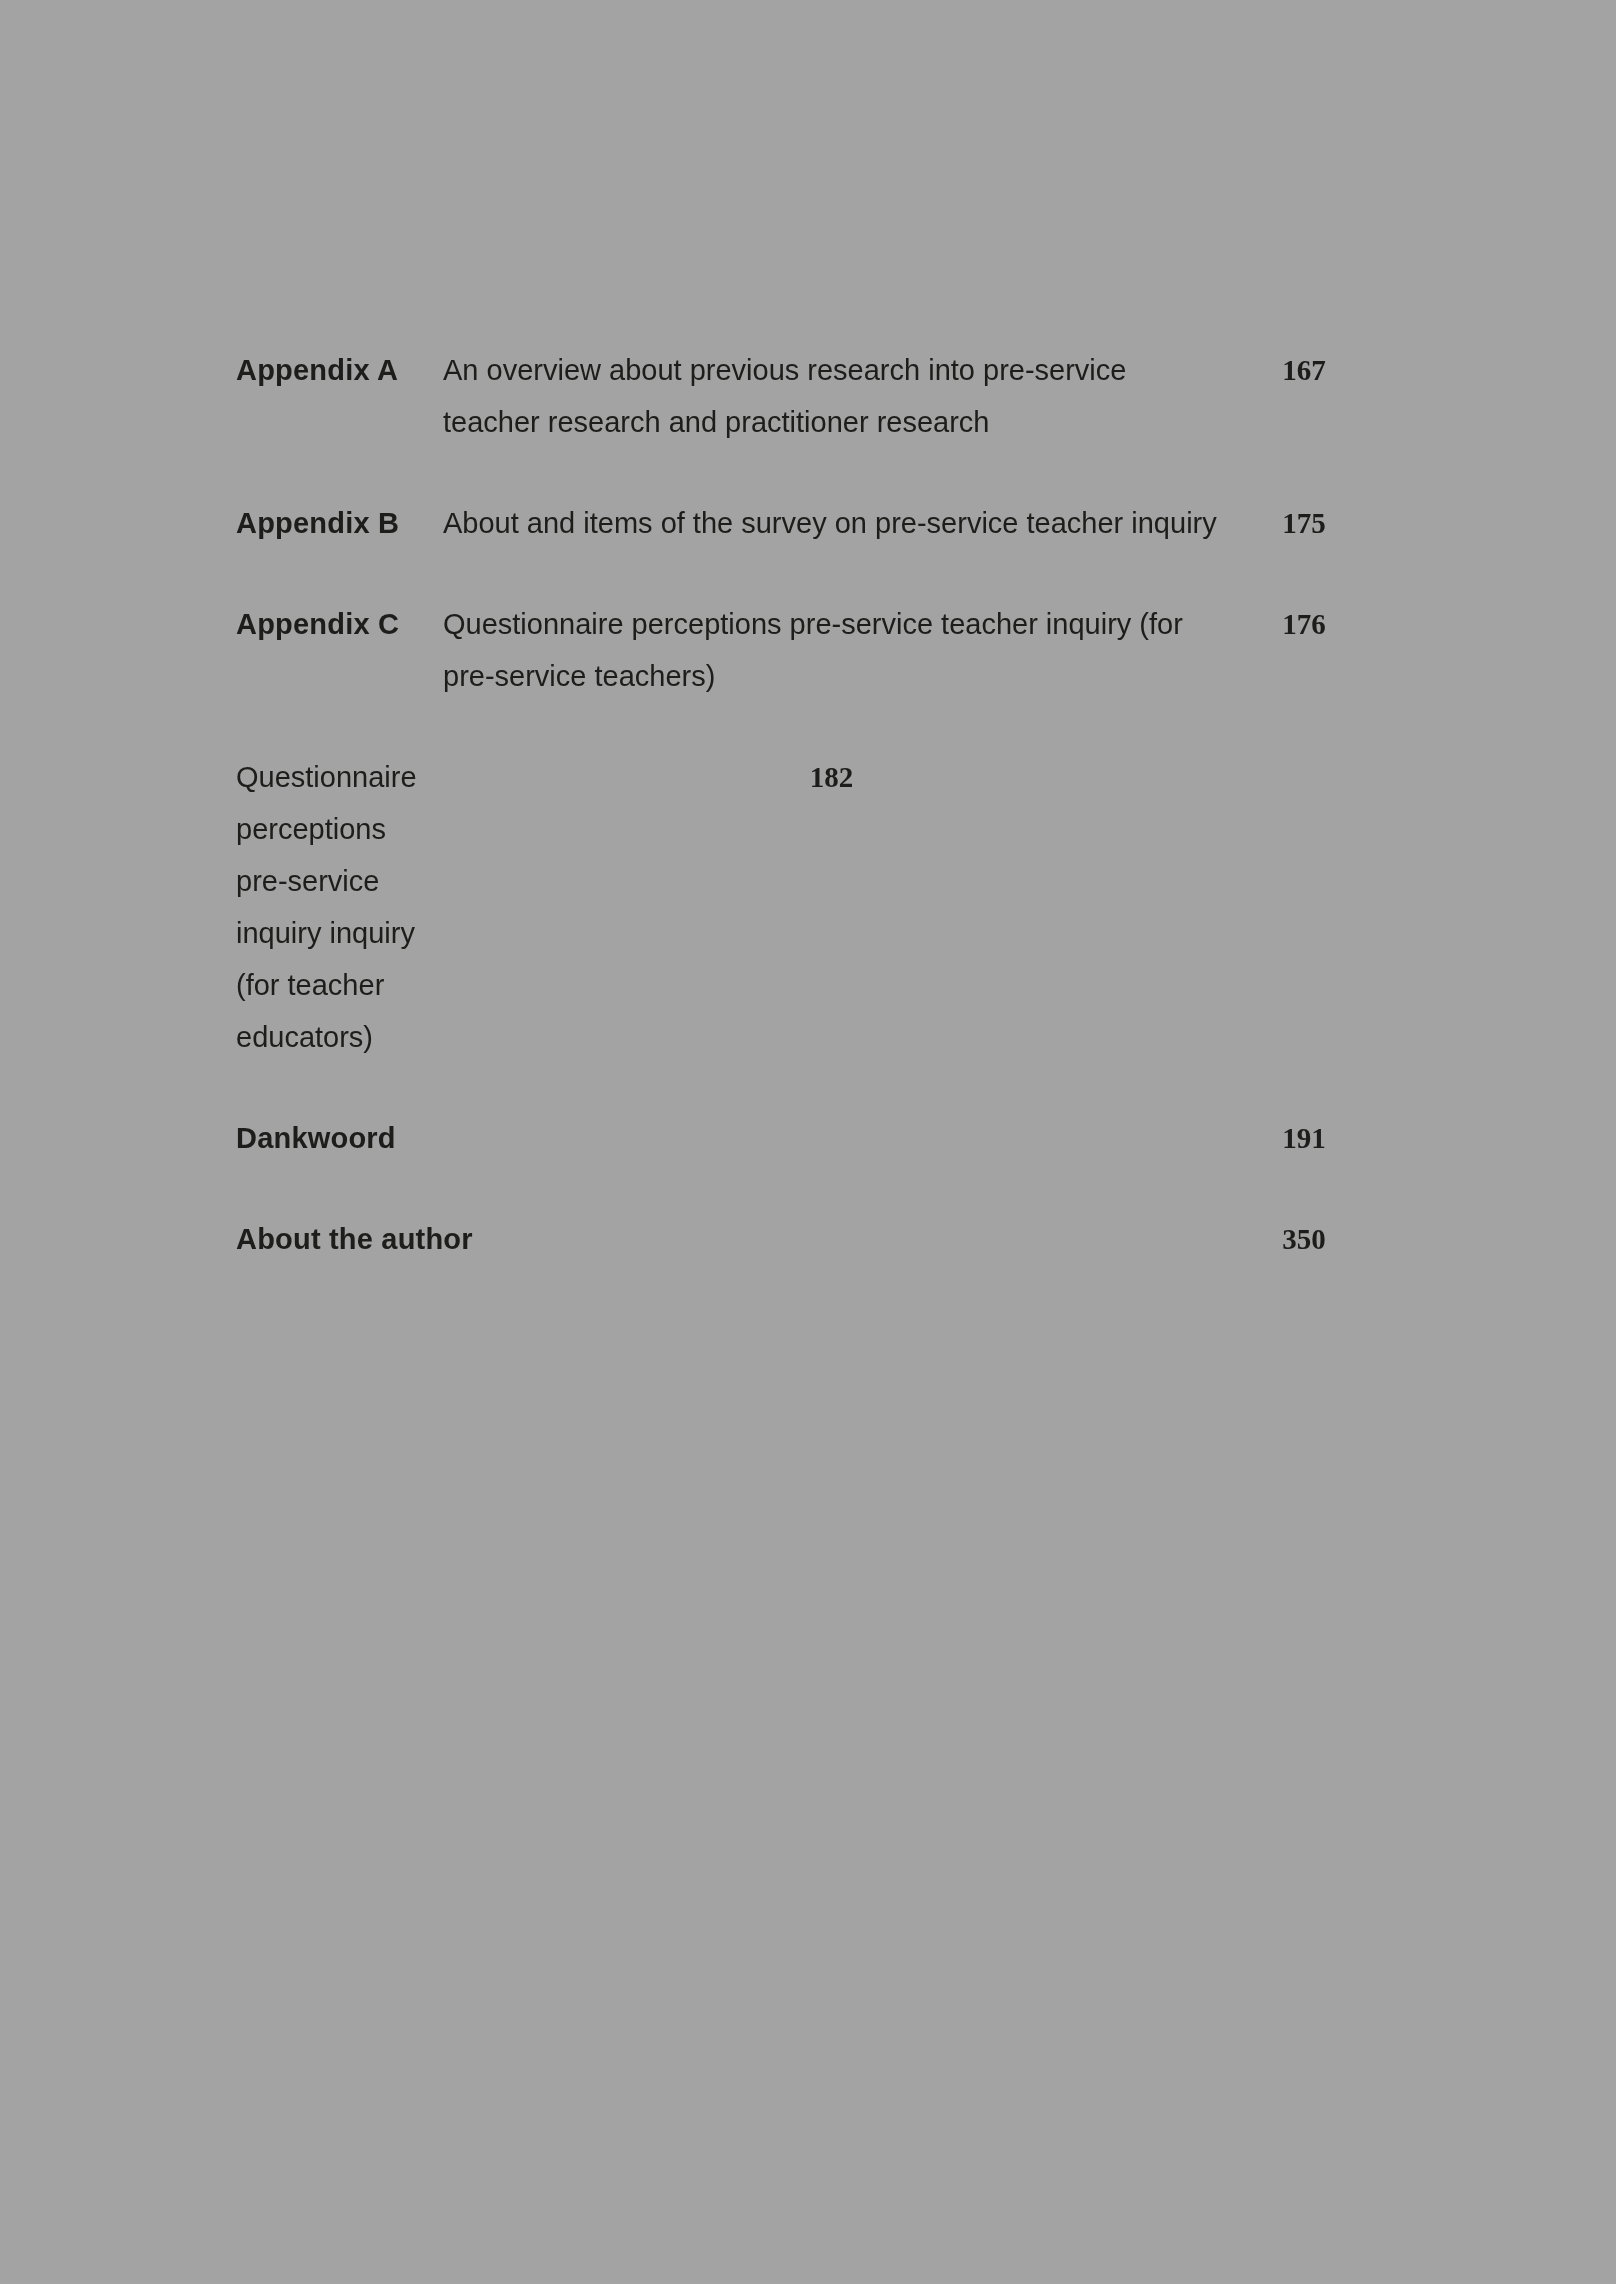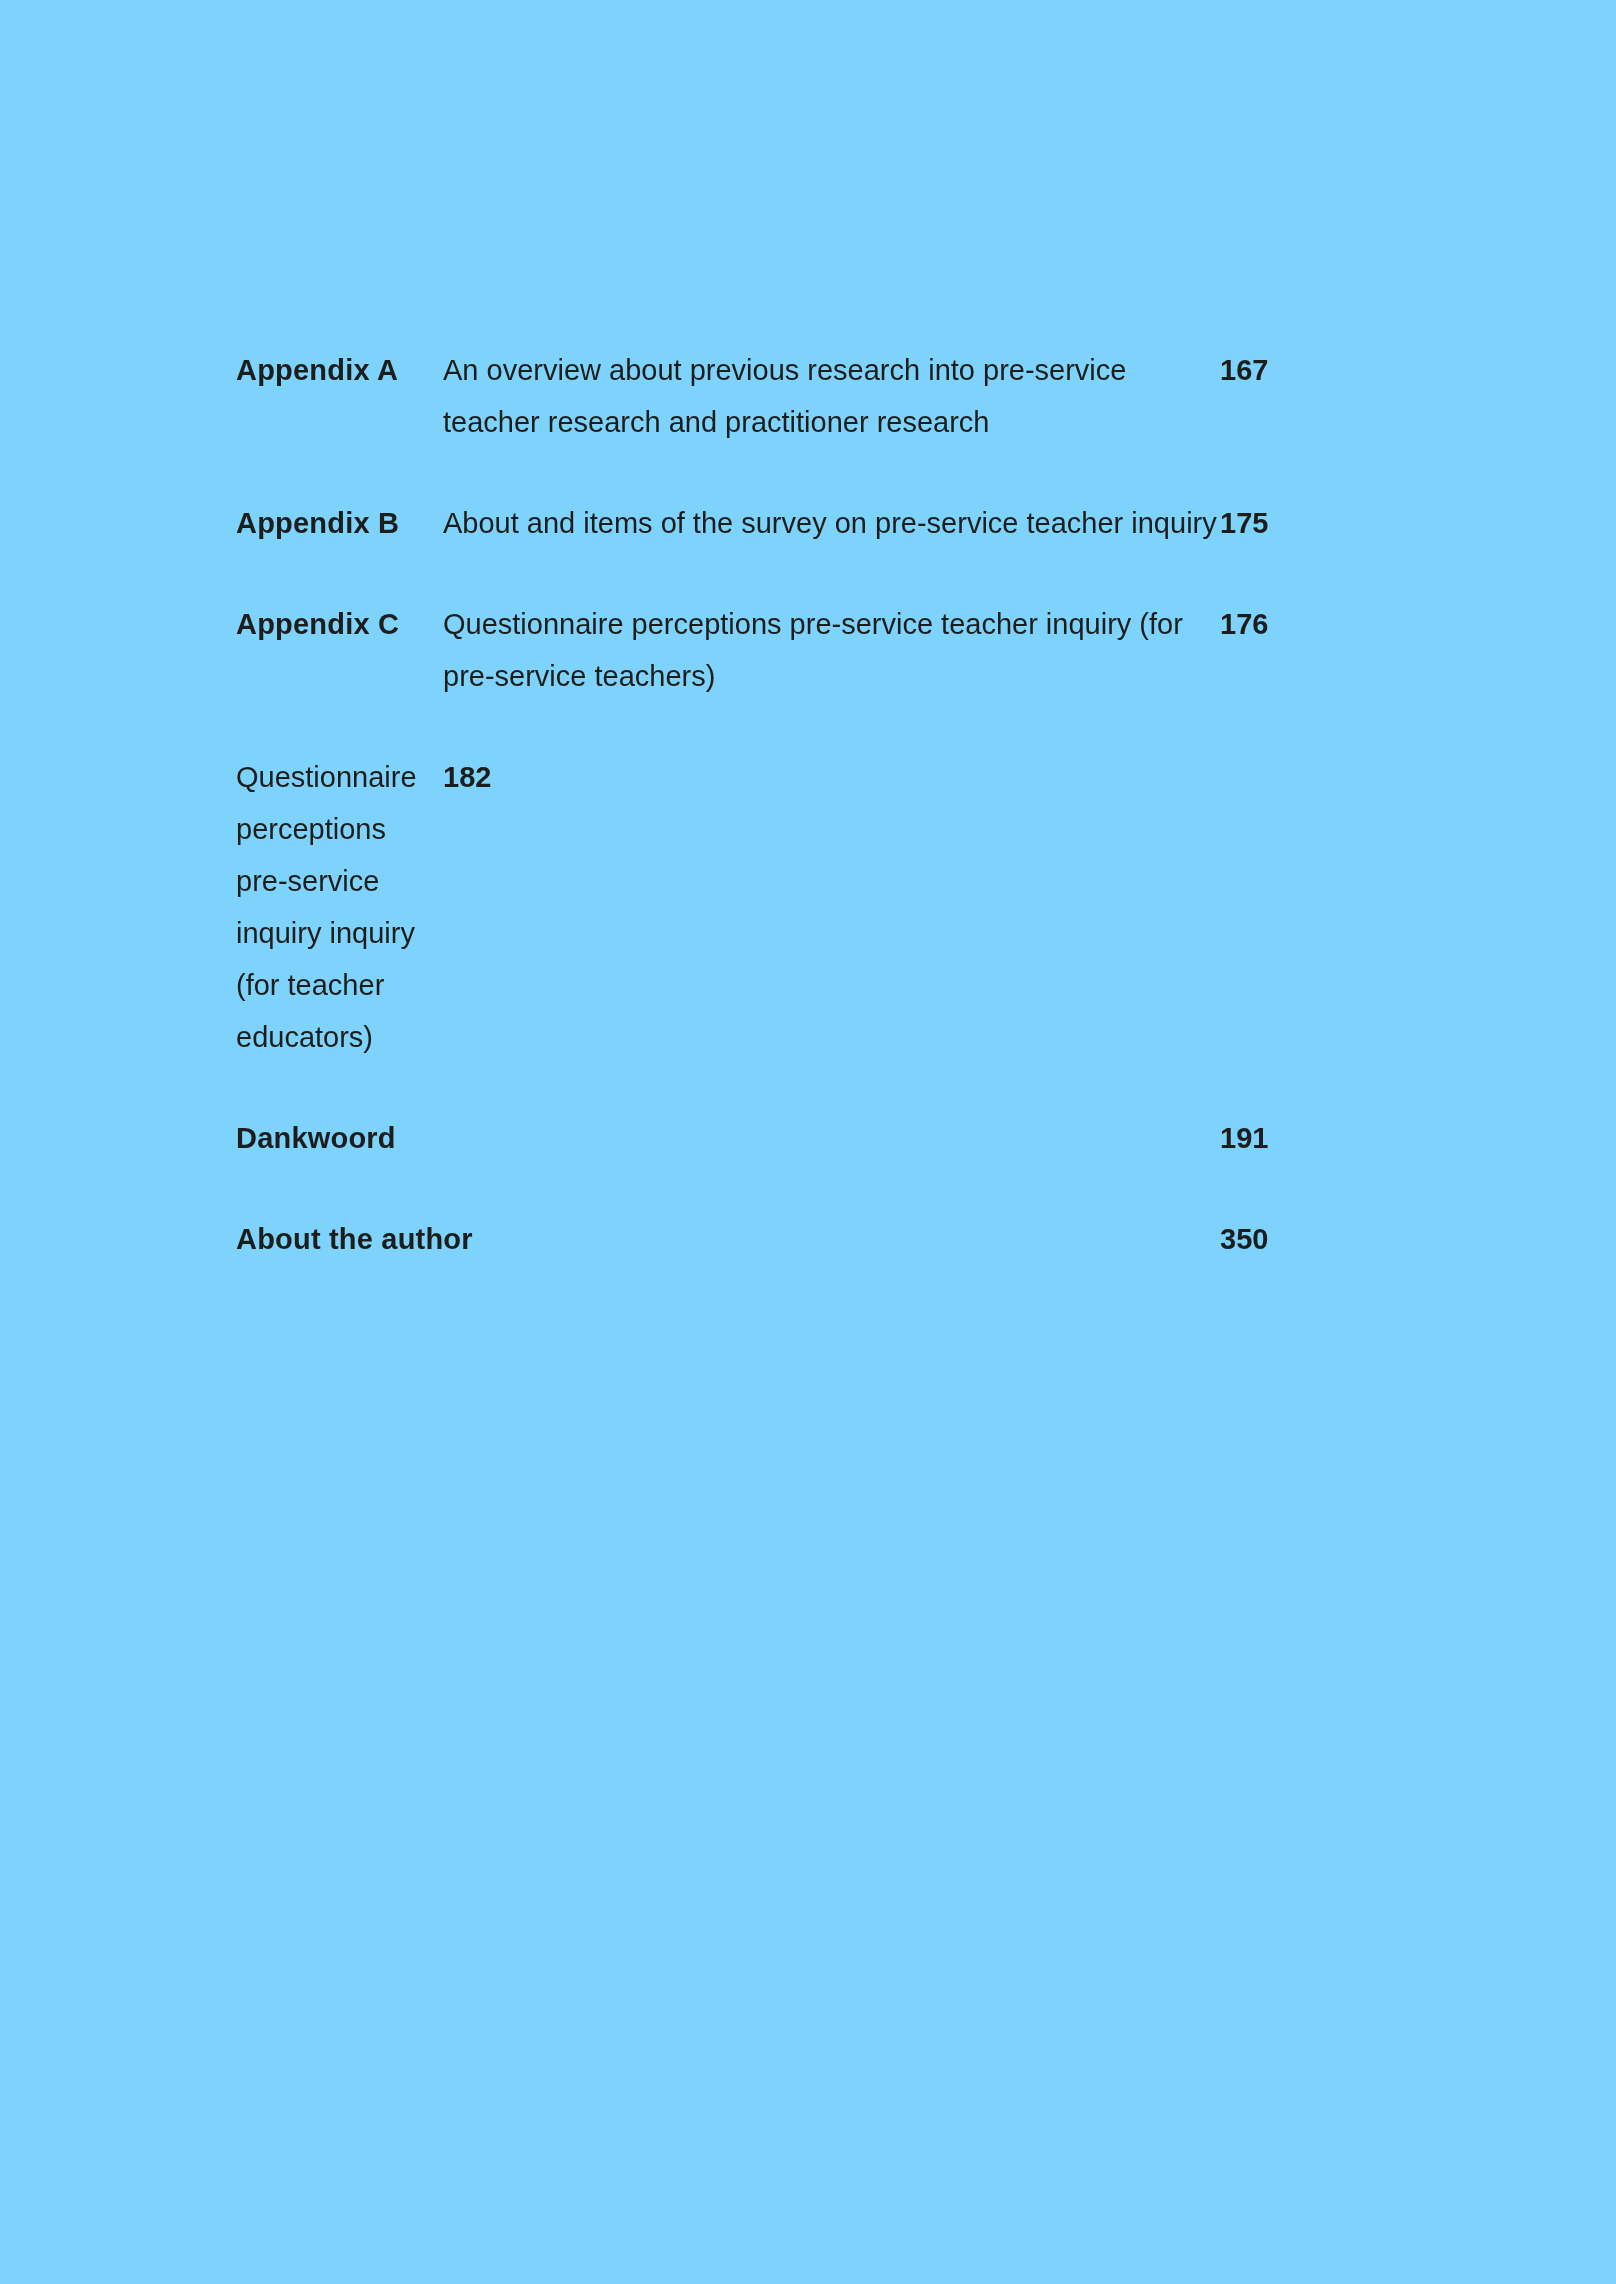--- a/index.html
+++ b/index.html
@@ -11,21 +11,21 @@
     width: 1616px;
     height: 2284px;
     font-family: "Liberation Sans", "DejaVu Sans", sans-serif;
     color: #1d1d1b;
     -webkit-font-smoothing: antialiased;
   }
   .page {
     position: relative;
     width: 1616px;
     height: 2284px;
-    background: #7dd3fc;
+    background: #a3a3a3;
     overflow: hidden;
     box-sizing: border-box;
     padding: 344px 228px 0 236px;
   }
   .toc {
     width: 100%;
   }
   .row {
     display: grid;
     grid-template-columns: 207px 777px 1fr;
@@ -34,23 +34,24 @@
     line-height: 52px;
   }
   .label {
     font-weight: 700;
     letter-spacing: 0.2px;
   }
   .title {
     font-weight: 400;
   }
   .pagenum {
-    text-align: left;
+    text-align: center;
     font-weight: 700;
     align-self: start;
+    font-family: Liberation Serif, serif;
   }
   .section .label {
     grid-column: 1 / 3;
   }
 </style>
 </head>
 <body>
 
 <div class="page">
   <div class="toc">

